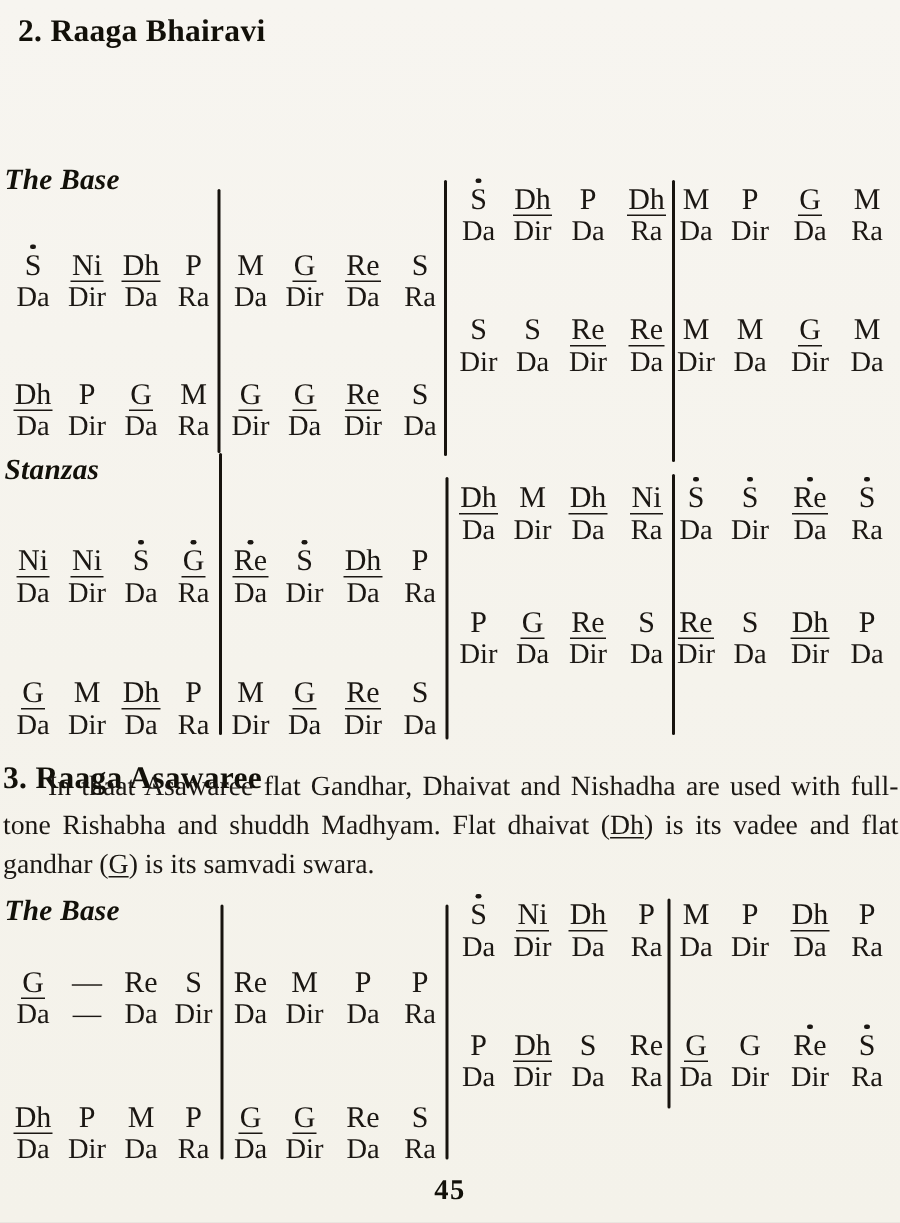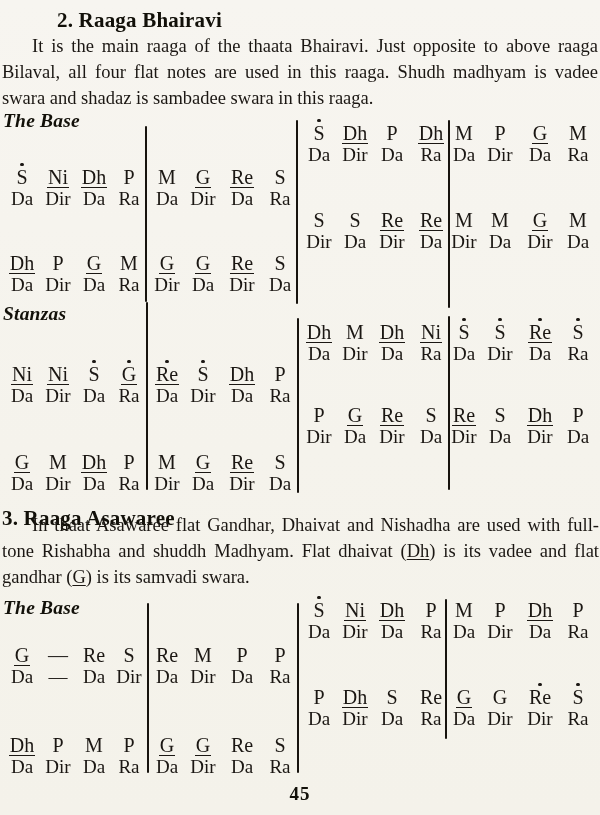--- a/index.html
+++ b/index.html
@@ -34,23 +34,22 @@
   .page-number{
     position:absolute;left:0;top:783px;width:100%;text-align:center;
     font-size:19px;font-weight:bold;letter-spacing:1px;color:#121009;
   }
 </style>
 </head>
 <body>
 
 <div class="page">
 
-  <h2 class="sec-heading" style="left:12px;top:8px;margin-left:45px;">2. Raaga Bhairavi</h2>
-
-  <p class="body-par indent" style="left:2px;top:33px;width:596px;"><span>It is the main raaga of the thaata Bhairavi.  Just opposite to above raaga Bilaval, all four flat notes are used in this raaga.  Shudh madhyam is vadee swara and shadaz is sambadee swara in this raaga.</span></p>
+  <h2 class="sec-heading" style="left:12px;top:8px;">2. Raaga Bhairavi</h2>
+
 
   <div class="subhead" style="left:3px;top:110px;">The Base</div>
 
   <div class="subhead" style="left:3px;top:303px;text-align:right;">Stanzas</div>
 
   <h2 class="sec-heading" style="left:2px;top:506px;">3. Raaga Asawaree</h2>
 
   <p class="body-par indent" style="left:2px;top:512px;width:597px;"><span>In thaat Asawaree flat Gandhar, Dhaivat and Nishadha are used with full-tone Rishabha and shuddh Madhyam.  Flat dhaivat (</span><span class="seg-u">Dh</span><span>) is its vadee and flat gandhar (</span><span class="seg-u">G</span><span>) is its samvadi swara.</span></p>
 
   <div class="subhead" style="left:3px;top:597px;">The Base</div>

